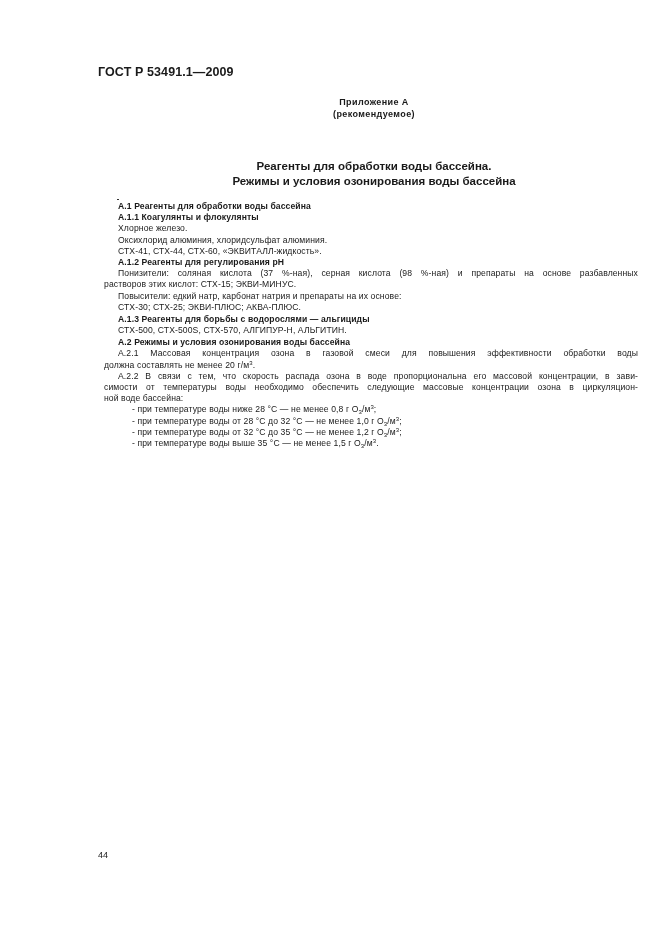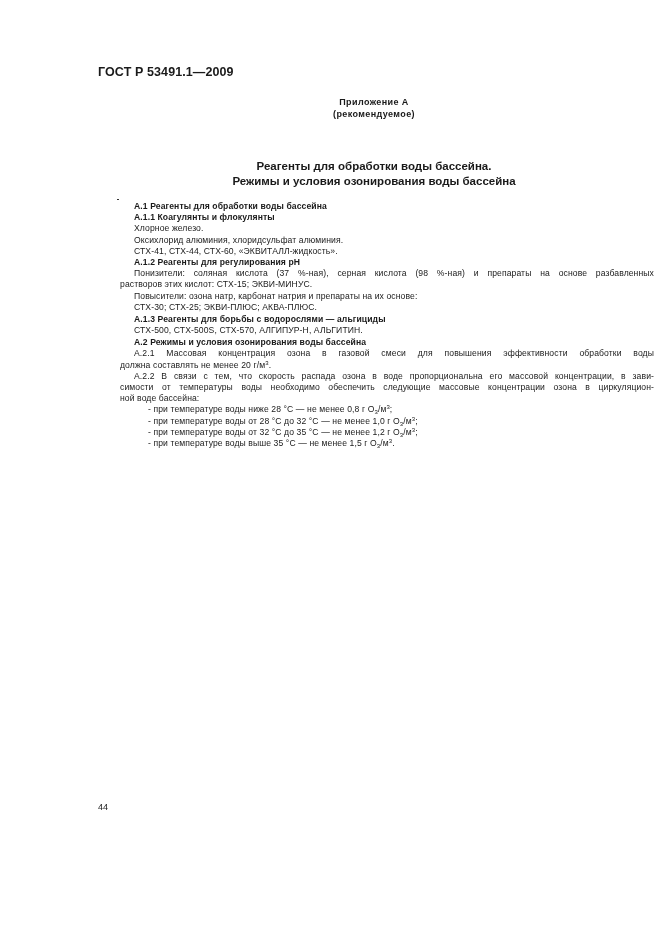--- a/index.html
+++ b/index.html
@@ -12,31 +12,31 @@
     .header {
       left: 74px; top: 65px; font-size: 12.5px; font-weight: bold; letter-spacing: 0.1px;
     }
     .annex {
       left: 0; width: 700px; text-align: center; font-size: 9px; font-weight: bold; letter-spacing: 0.4px;
     }
     .title {
       left: 0; width: 700px; text-align: center; font-size: 11.5px; font-weight: bold;
     }
     .body {
-      left: 110px; width: 520px; font-size: 8.6px; line-height: 11.2px; letter-spacing: 0.1px;
+      left: 94px; width: 520px; font-size: 8.6px; line-height: 11.2px; letter-spacing: 0.1px;
     }
     .line { white-space: nowrap; height: 11.2px; }
     .b { font-weight: bold; }
     .ind0 { margin-left: -14px; }
     .just { text-align: justify; text-align-last: justify; white-space: normal; }
     .hl { height: 12.2px; line-height: 12.2px; }
     .li { padding-left: 14px; }
     sup { font-size: 6px; vertical-align: 3px; line-height: 0; }
     sub { font-size: 6px; vertical-align: -2px; line-height: 0; }
-    .pagenum { left: 74px; top: 802px; font-size: 9px; }
+    .pagenum { left: 74px; top: 850px; font-size: 9px; }
     .dot { left: 93px; top: 199px; width: 2px; height: 1px; background: #333; }
   </style>
 </head>
 <body>
 
 <div class="abs header">ГОСТ Р 53491.1—2009</div>
 
 <div class="abs annex" style="top:97px;">Приложение А</div>
 <div class="abs annex" style="top:109px;">(рекомендуемое)</div>
 
@@ -47,21 +47,21 @@
 
 <div class="abs body" style="top:201px;">
   <div class="line b">А.1  Реагенты для обработки воды бассейна</div>
   <div class="line b">А.1.1  Коагулянты и флокулянты</div>
   <div class="line">Хлорное железо.</div>
   <div class="line">Оксихлорид алюминия, хлоридсульфат алюминия.</div>
   <div class="line">СТХ-41, СТХ-44, СТХ-60, «ЭКВИТАЛЛ-жидкость».</div>
   <div class="line b">А.1.2  Реагенты для регулирования pH</div>
   <div class="line just" style="margin-left:0;">Понизители: соляная кислота (37 %-ная), серная кислота (98 %-ная) и препараты на основе разбавленных</div>
   <div class="line ind0">растворов этих кислот: СТХ-15; ЭКВИ-МИНУС.</div>
-  <div class="line">Повысители: озона натр, карбонат натрия и препараты на их основе:</div>
+  <div class="line">Повысители: едкий натр, карбонат натрия и препараты на их основе:</div>
   <div class="line">СТХ-30; СТХ-25; ЭКВИ-ПЛЮС; АКВА-ПЛЮС.</div>
   <div class="line b hl">А.1.3  Реагенты для борьбы с водорослями — альгициды</div>
   <div class="line">СТХ-500, СТХ-500S, СТХ-570, АЛГИПУР-Н, АЛЬГИТИН.</div>
   <div class="line b hl">А.2  Режимы и условия озонирования воды бассейна</div>
   <div class="line just">А.2.1  Массовая концентрация озона в газовой смеси для повышения эффективности обработки воды</div>
   <div class="line ind0"><span>должна составлять не менее 20 г/м</span><sup>3</sup><span>.</span></div>
   <div class="line just">А.2.2  В связи с тем, что скорость распада озона в воде пропорциональна его массовой концентрации, в зави-</div>
   <div class="line just ind0" style="width:534px;">симости от температуры воды необходимо обеспечить следующие массовые концентрации озона в циркуляцион-</div>
   <div class="line ind0">ной воде бассейна:</div>
   <div class="line li"><span>- при температуре воды ниже 28 °С — не менее 0,8 г О</span><sub>3</sub><span>/м</span><sup>3</sup><span>;</span></div>

